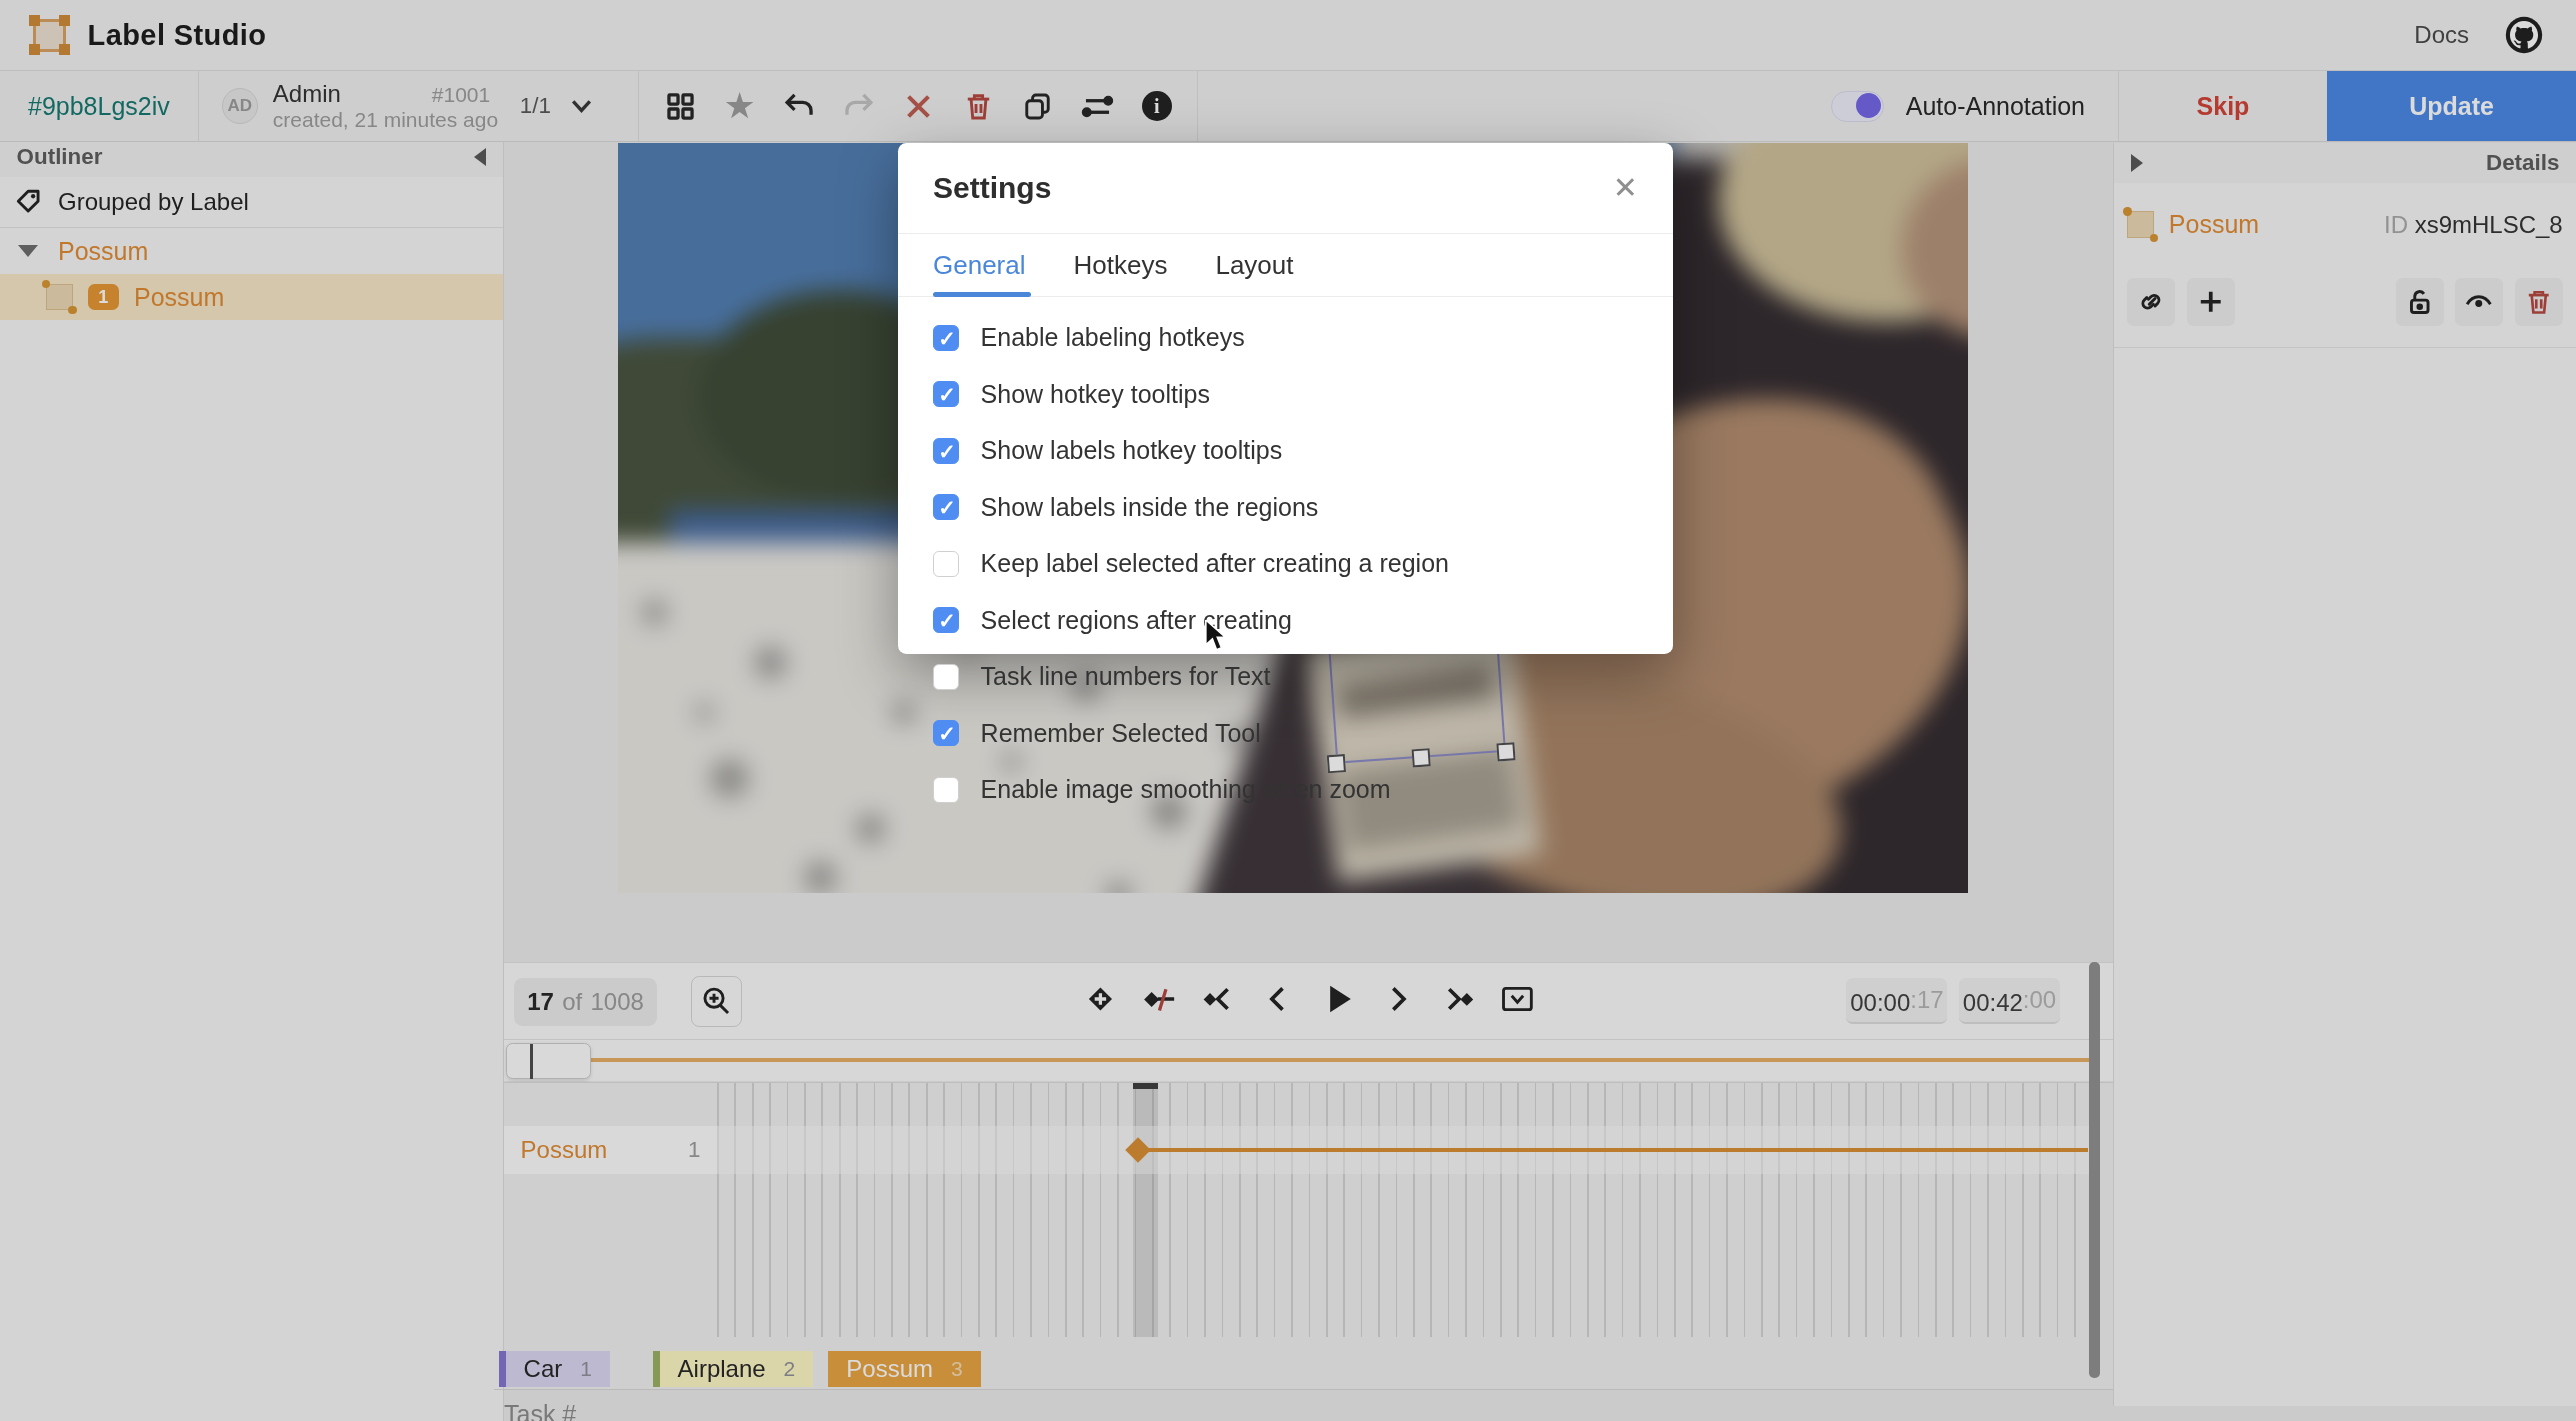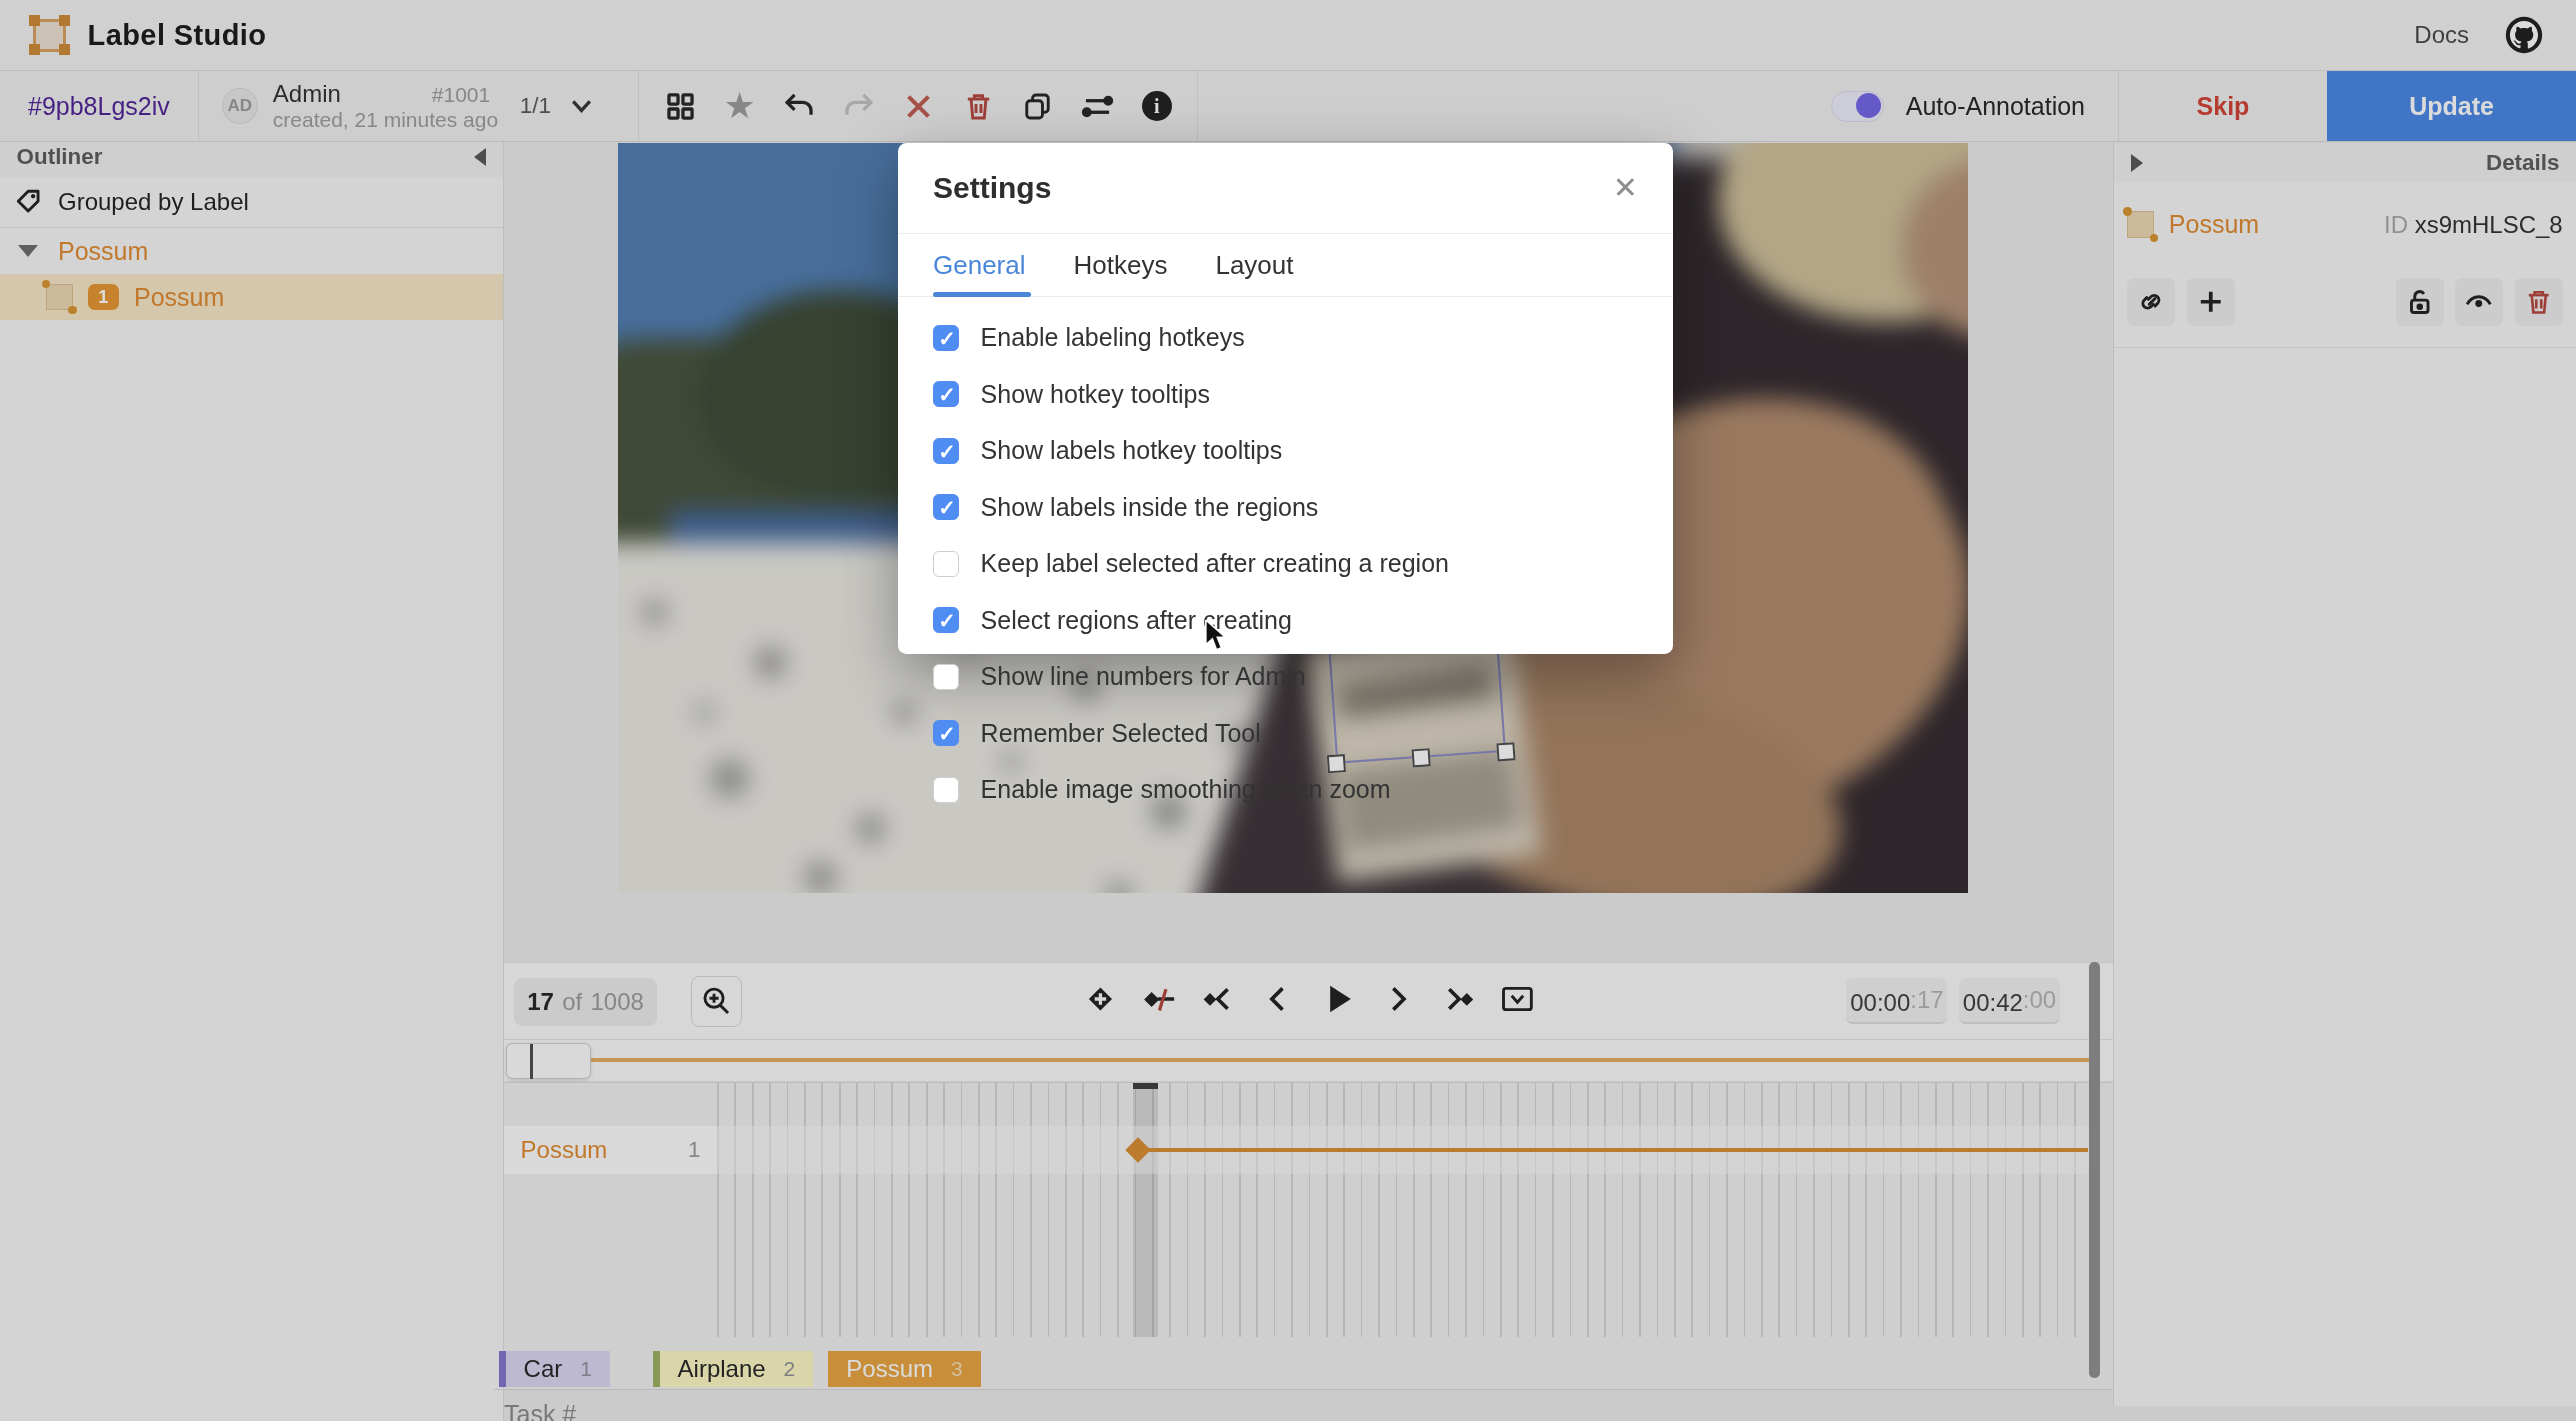--- a/index.html
+++ b/index.html
@@ -17,21 +17,21 @@
   .logo i.tl{left:-6.6px;top:-6.6px;} .logo i.tr{right:-6.6px;top:-6.6px;} .logo i.bl{left:-6.6px;bottom:-6.6px;} .logo i.br{right:-6.6px;bottom:-6.6px;}
   .app-title { font-size:29px; font-weight:bold; color:#161616; letter-spacing:0.4px; }
   .top-right { display:flex; align-items:center; gap:36px; }
   .docs { font-size:24px; color:#454545; cursor:pointer; }
   .gh svg { display:block; }
 
   
   .taskbar { position:absolute; left:0; top:71px; width:2576px; height:71px; background:#f0f0f0;
              border-bottom:0.8px solid #d8d8d8; display:flex; align-items:stretch; z-index:2; }
   .tb-sec { display:flex; align-items:center; border-right:0.8px solid #dedede; padding:0 23px; }
-  .task-id { font-size:25px; color:#4c1d95; padding:0 28px; min-width:177px; }
+  .task-id { font-size:25px; color:#0f766e; padding:0 28px; min-width:177px; }
   .avatar { width:36px; height:36px; border-radius:50%; background:#e7e7e7; border:0.8px solid #d5d5d5;
             color:#9a9a9a; font-size:17px; font-weight:bold; display:flex; align-items:center; justify-content:center; }
   .annot-info { margin-left:15px; line-height:1.15; }
   .annot-line1 { display:flex; align-items:baseline; gap:91px; }
   .annot-name { font-size:24px; color:#2e2e2e; }
   .annot-num { font-size:21px; color:#9b9b9b; }
   .annot-created { font-size:21px; color:#9b9b9b; }
   .pager { display:flex; align-items:center; gap:18px; padding:0 21.6px; }
   .pager-count { font-size:22.4px; color:#555; }
   .iconrow { display:flex; align-items:center; gap:21.6px; padding:0 21.6px; }
@@ -578,21 +578,21 @@
       <div class="opt">
         <span class="cbx"></span>
         <span class="opt-label">Keep label selected after creating a region</span>
       </div>
       <div class="opt">
         <span class="cbx on"></span>
         <span class="opt-label">Select regions after creating</span>
       </div>
       <div class="opt">
         <span class="cbx"></span>
-        <span class="opt-label">Show line numbers for Admin</span>
+        <span class="opt-label">Task line numbers for Text</span>
       </div>
       <div class="opt">
         <span class="cbx on"></span>
         <span class="opt-label">Remember Selected Tool</span>
       </div>
       <div class="opt">
         <span class="cbx"></span>
         <span class="opt-label">Enable image smoothing when zoom</span>
       </div>
     </div>

